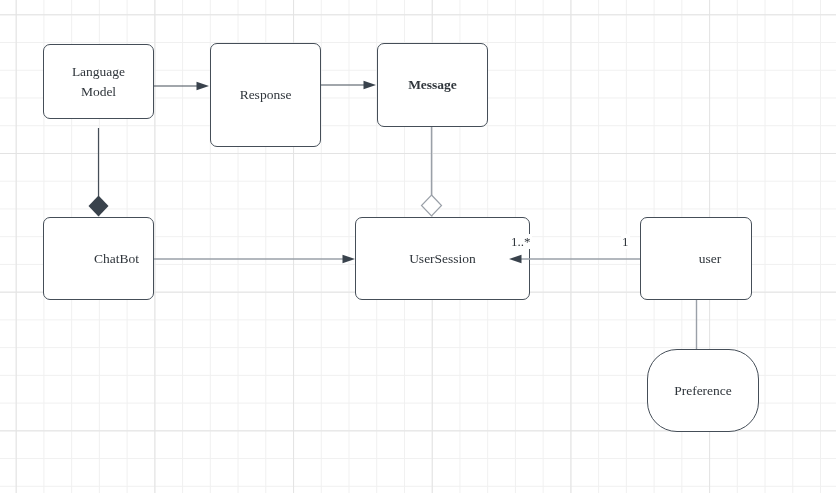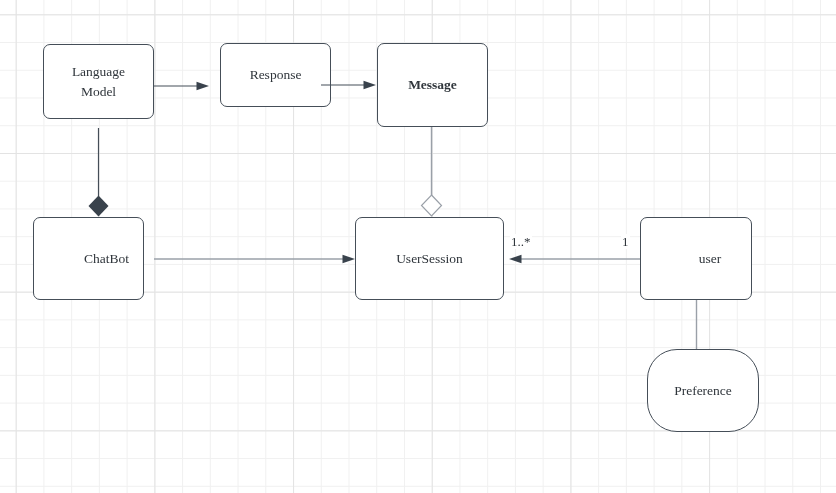--- a/index.html
+++ b/index.html
@@ -62,24 +62,24 @@
 
   svg.wires {
     position: absolute;
     left: 0;
     top: 0;
     pointer-events: none;
   }
 
   
   #n-language-model { left: 43px;  top: 44px;  width: 111px; height: 75px; }
-  #n-response       { left: 210px; top: 43px;  width: 111px; height: 64px; margin-left: 10px; }
+  #n-response       { left: 210px; top: 43px;  width: 111px; height: 104px; }
   #n-message        { left: 377px; top: 43px;  width: 111px; height: 84px; font-weight: bold; }
-  #n-chatbot        { left: 33px;  top: 217px; width: 111px; height: 83px; padding-left: 36px; }
-  #n-usersession    { left: 355px; top: 217px; width: 149px; height: 83px; text-align: center; }
+  #n-chatbot        { left: 43px;  top: 217px; width: 111px; height: 83px; padding-left: 36px; }
+  #n-usersession    { left: 355px; top: 217px; width: 175px; height: 83px; text-align: center; }
   #n-user           { left: 640px; top: 217px; width: 112px; height: 83px; padding-left: 28px; }
   #n-preference     { left: 647px; top: 349px; width: 112px; height: 83px; border-radius: 30px; }
 
   #lbl-target-mult { left: 510px; top: 234px; }
   #lbl-source-mult { left: 621px; top: 234px; }
 </style>
 </head>
 <body>
 
 <div class="canvas">

